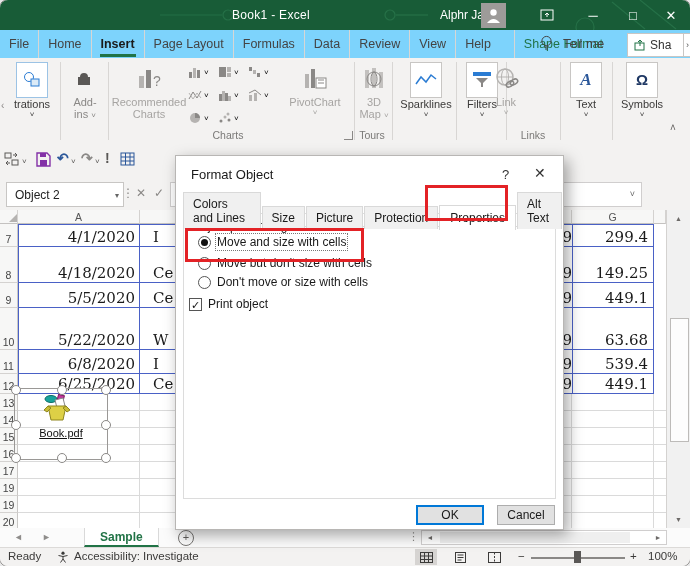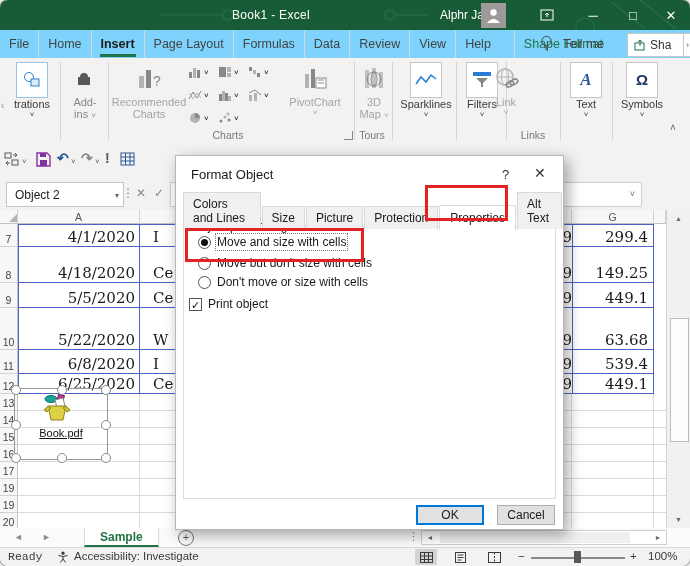--- a/index.html
+++ b/index.html
@@ -651,21 +651,21 @@
     <span class="addsheet">+</span>
     <span class="splitter">⋮</span>
     <span class="hsb">
       <span class="ar" style="left:0;">◄</span>
       <span class="hthumb"></span>
       <span class="ar" style="right:0;">►</span>
     </span>
   </div>
 
   <div class="statusbar">
-    <span class="sb" style="left:8px;font-family:Liberation Mono, monospace;">Ready</span>
+    <span class="sb" style="left:8px;">Ready</span>
     <span class="sb" style="left:57px;top:3px;">
       <svg width="12" height="12" viewBox="0 0 12 12">
           <circle cx="6" cy="2.2" r="1.6" fill="#3b3a39"></circle>
       <path d="M1.5 4.5 L6 5.5 L10.5 4.5 M6 5.5 V8 M6 8 L3.5 11.5 M6 8 L8.5 11.5" stroke="#3b3a39" fill="none"></path>
         </svg>
     </span>
     <span class="sb" style="left:74px;">Accessibility: Investigate</span>
 
     <span class="viewic sel" style="left:415px;">
       <svg width="13" height="11">

